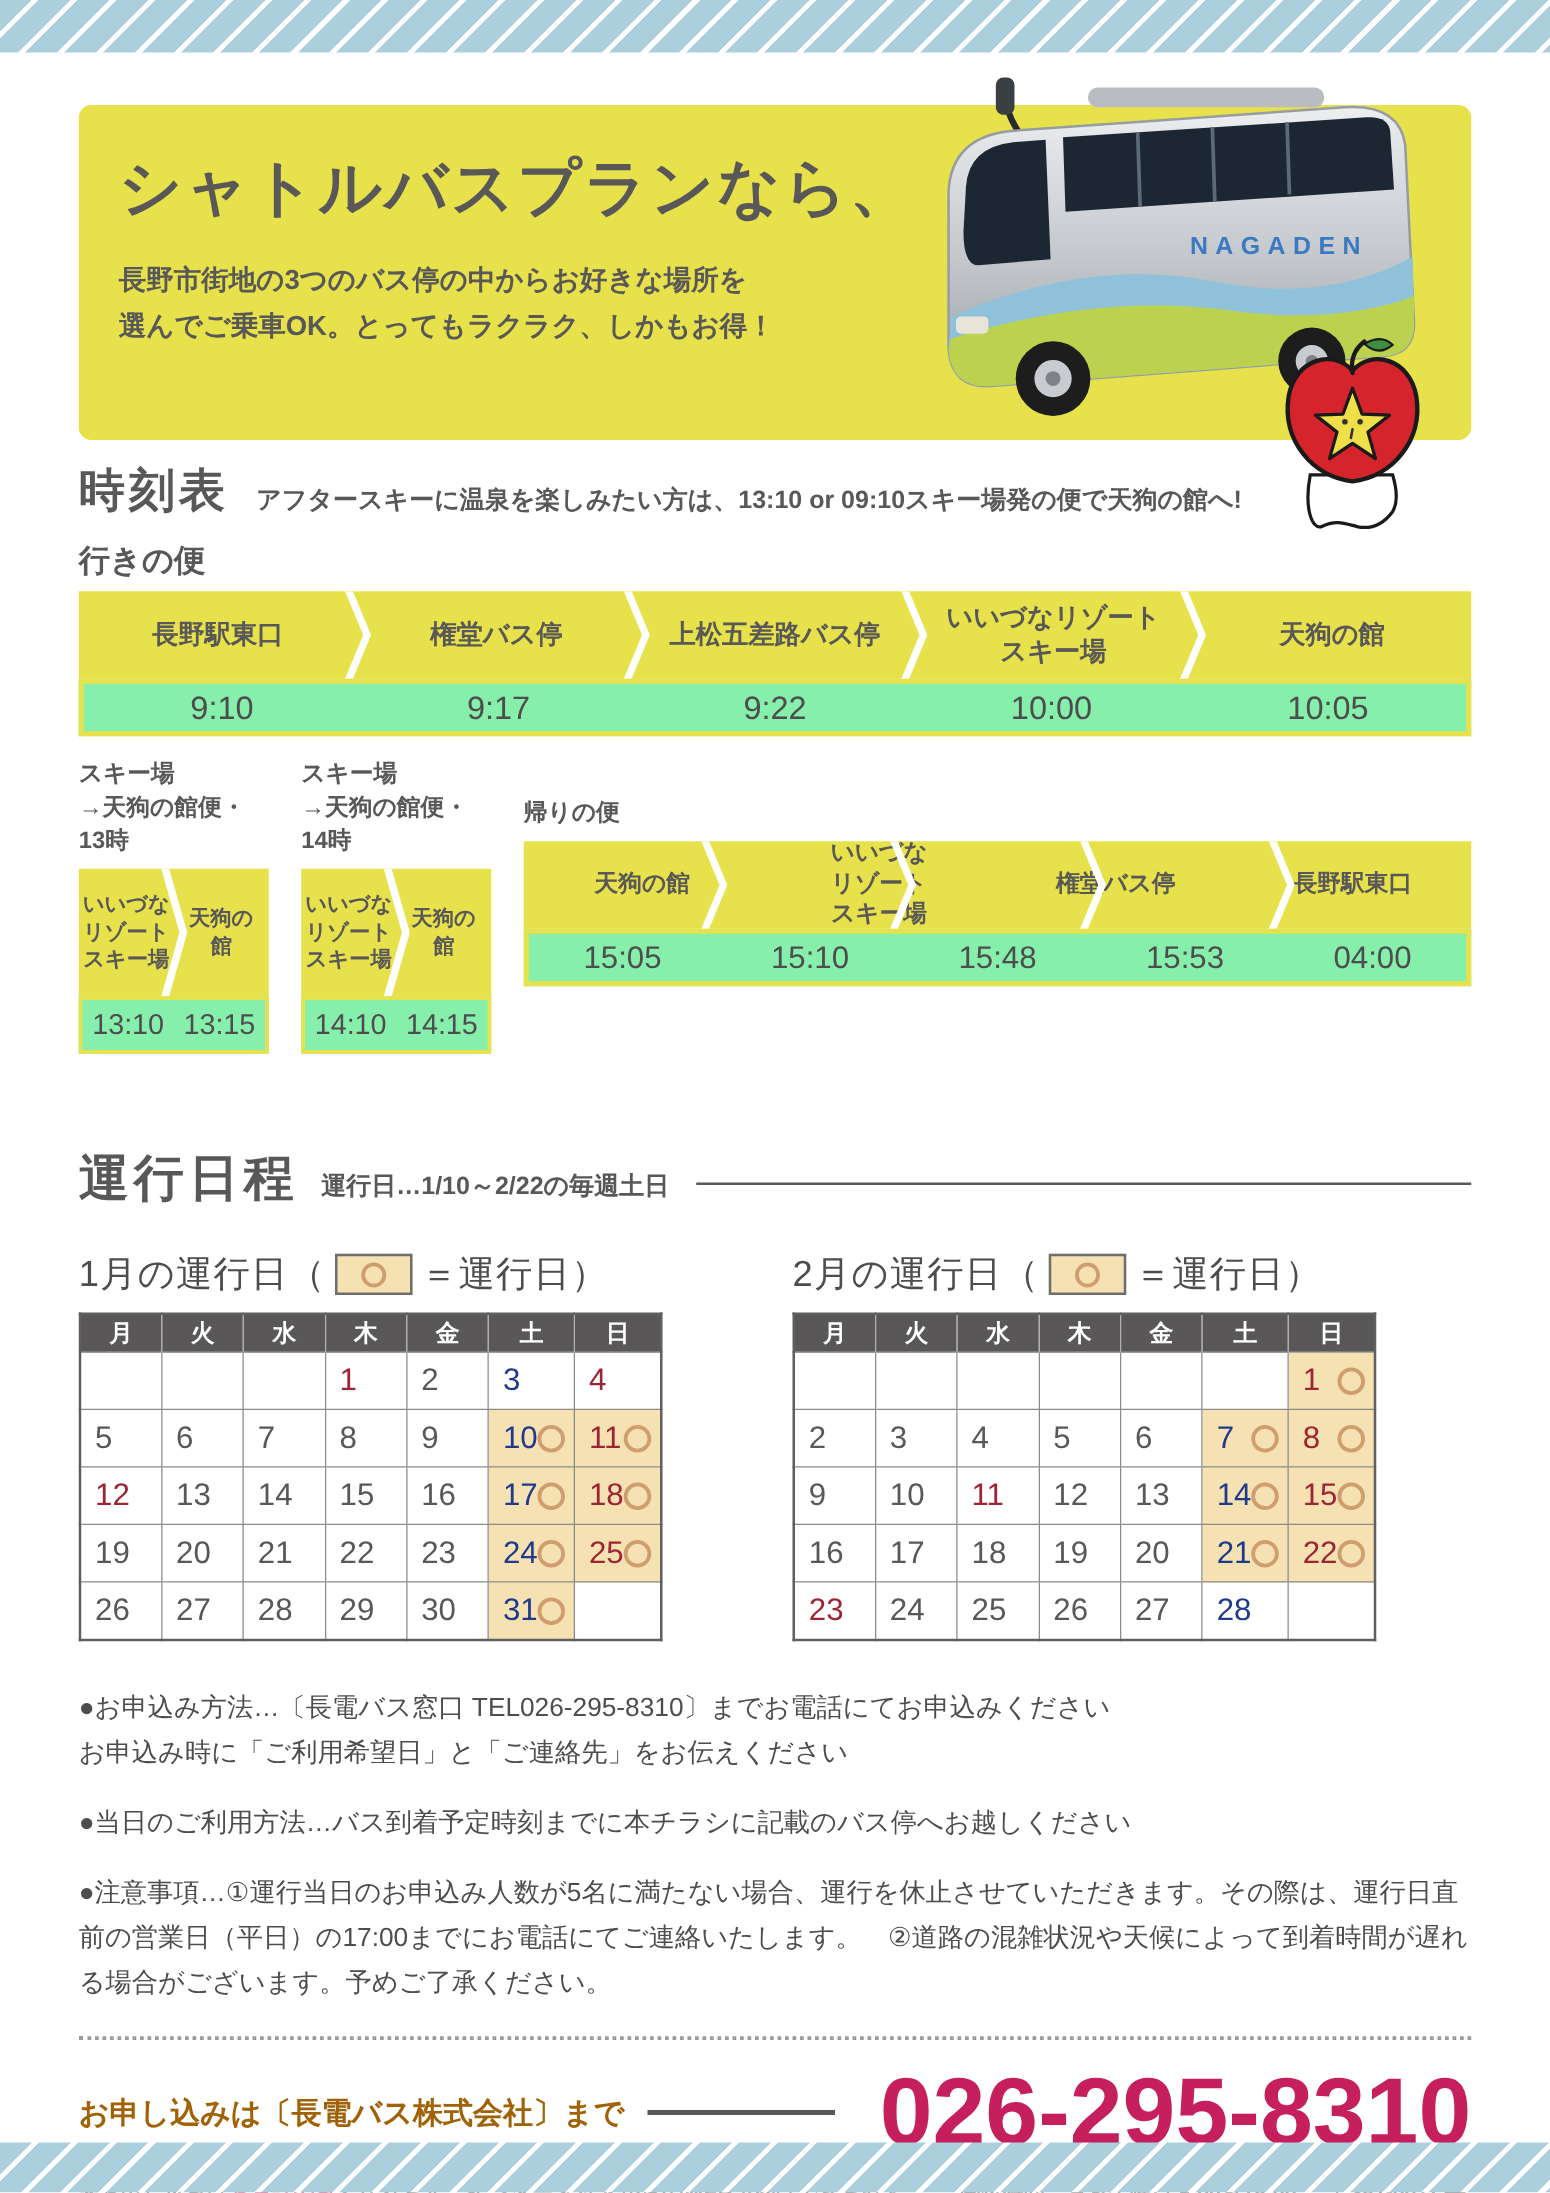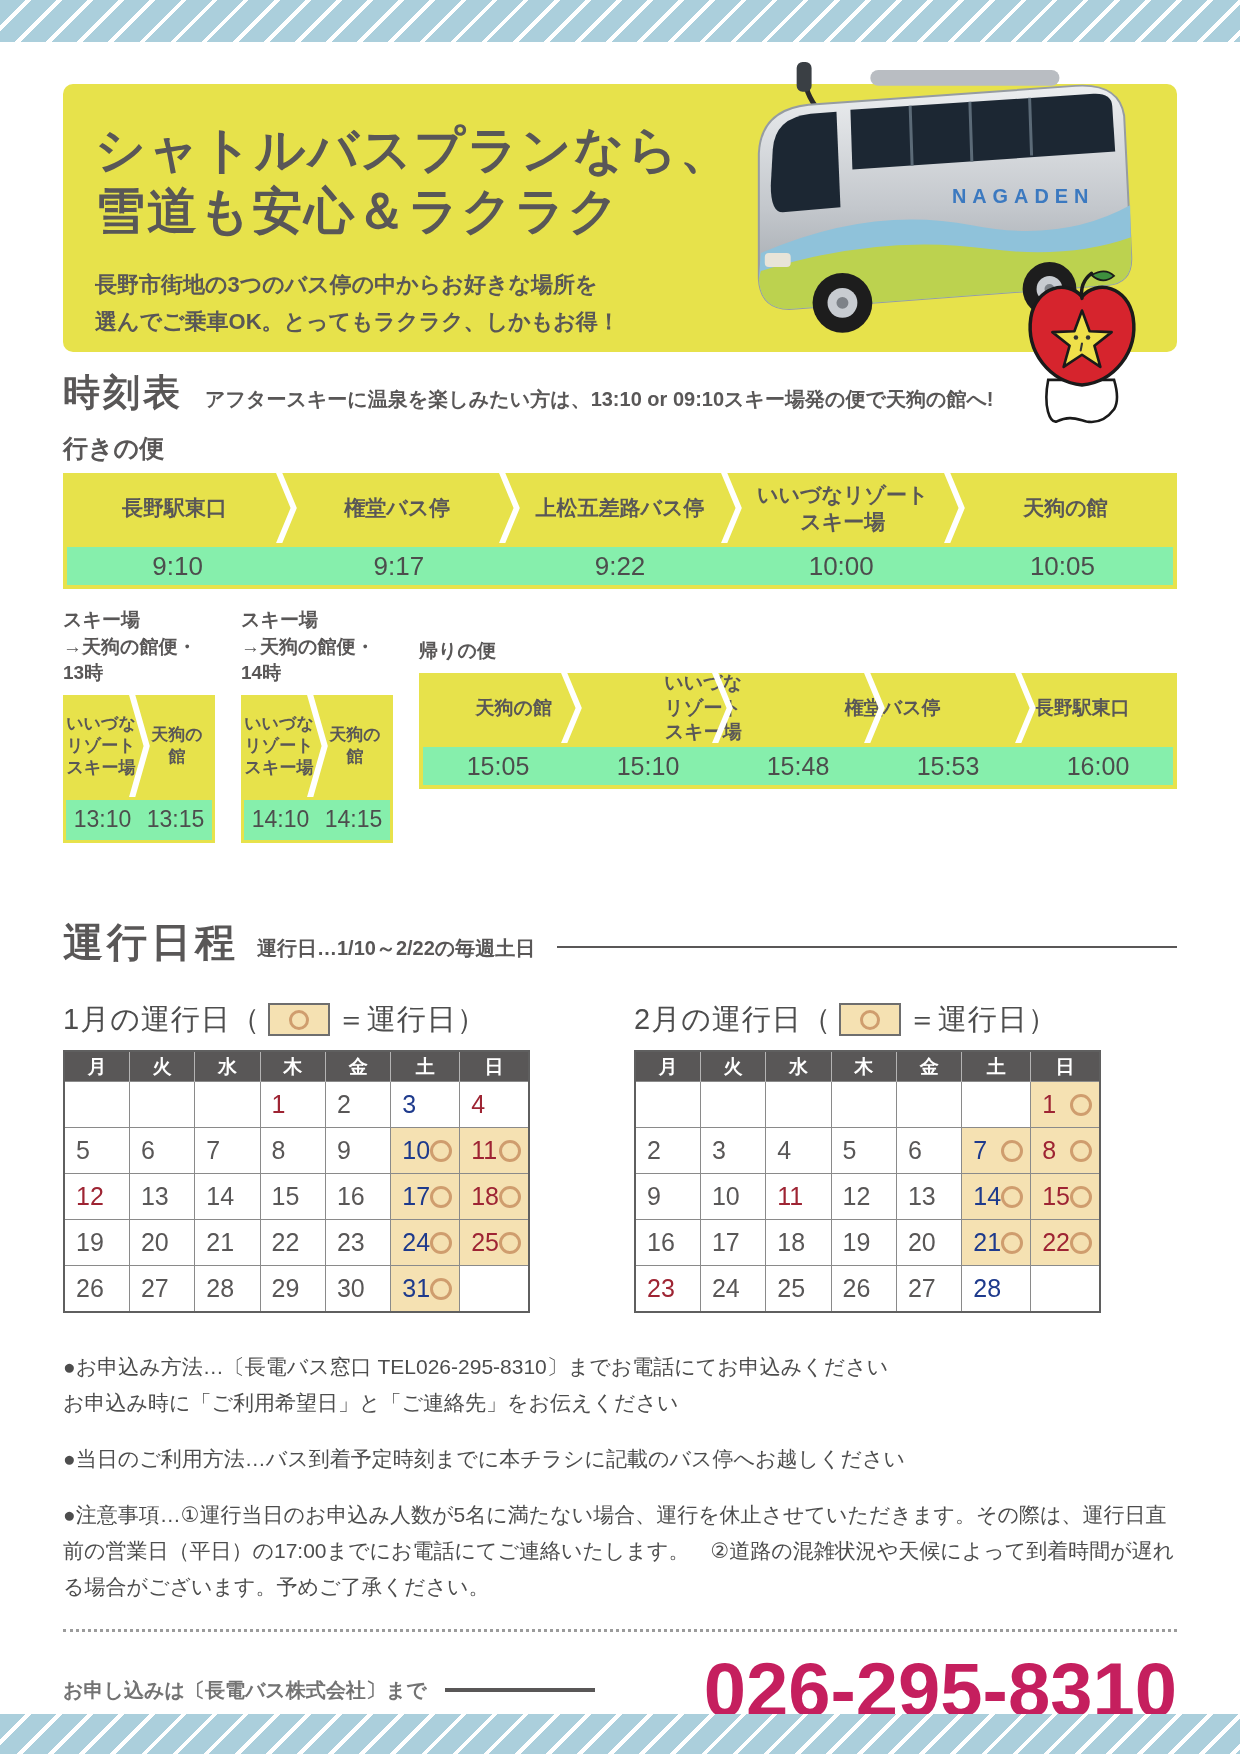--- a/index.html
+++ b/index.html
@@ -70,21 +70,21 @@
 .cell{display:flex;align-items:center;justify-content:space-between;padding:0 7px 0 11px;height:100%;}
 .num{font-size:25px;color:var(--dark);}
 .num.b{color:var(--blue);} .num.r{color:var(--red);}
 .circ{width:22px;height:22px;border:3px solid var(--circle);border-radius:50%;flex:none;}
 
 
 .notes{margin:36px 63px 0;}
 .note{font-size:21px;line-height:1.72;white-space:pre-line;margin:0 0 20px;color:#4d4d4d;}
 .dotted{margin:24px 63px 0;border-top:3px dotted #9b9b9b;}
 .footer-row{margin:18px 63px 0;display:flex;align-items:center;}
-.apply-label{font-size:20px;font-weight:bold;color:#737373;}
+.apply-label{font-size:24px;font-weight:bold;color:#a16207;}
 .dash{width:150px;height:4px;background:var(--dark);margin-left:18px;}
 .phone{margin-left:auto;font-size:76px;font-weight:bold;color:var(--crimson);line-height:1.05;}
 .fineprint{margin:12px 63px 0;font-size:17px;font-weight:bold;color:#4d4d4d;}
 .fineprint .em{color:var(--crimson);}
 .fineprint .gap{display:inline-block;width:26px;}
 </style>
 </head>
 <body>
 
 <div class="stripe stripe-top"></div>
@@ -124,21 +124,21 @@
     <path d="M75,40 C92,20 128,28 134,64 C140,104 112,138 75,142 C38,138 10,104 16,64 C22,28 58,20 75,40 Z" fill="#d6242d" stroke="#1a1a1a" stroke-width="4"></path>
     <path d="M75,42 C73,30 77,20 86,13" fill="none" stroke="#1a1a1a" stroke-width="4" stroke-linecap="round"></path>
     <path d="M86,15 q16,-9 26,1 q-13,11 -26,-1 Z" fill="#3e8f3e" stroke="#1a1a1a" stroke-width="2"></path>
     <polygon points="75,56 83.8,79.9 109.2,80.9 89.3,96.6 96.2,121.1 75,107 53.8,121.1 60.7,96.6 40.8,80.9 66.2,79.9" fill="#efe04a" stroke="#1a1a1a" stroke-width="3" stroke-linejoin="round"></polygon>
     <circle cx="68" cy="87" r="2.6" fill="#333"></circle>
       <circle cx="82" cy="87" r="2.6" fill="#333"></circle>
     <path d="M75,94 l-1.5,8" stroke="#333" stroke-width="2.4" fill="none" stroke-linecap="round"></path>
   </svg>
 
   <div class="header-text">
-    <h1><span>シャトルバスプランなら、</span><br><span>雪道も安心＆ラクラク</span></h1>
+    <h1><span>シャトルバスプランなら、</span><br></h1>
     <p class="header-sub" style="white-space:pre-line">長野市街地の3つのバス停の中からお好きな場所を
 選んでご乗車OK。とってもラクラク、しかもお得！</p>
   </div>
 </div>
 
 <section class="section-tt">
   <div class="section-head">
     <h2>時刻表</h2>
     <span class="section-note">アフタースキーに温泉を楽しみたい方は、13:10 or 09:10スキー場発の便で天狗の館へ!</span>
   </div>
@@ -236,21 +236,21 @@
             </svg>
             <svg class="chev" style="left:80%" viewBox="0 0 20 100" preserveAspectRatio="none">
               <polyline points="3,-3 17,50 3,103" fill="none" stroke="#ffffff" stroke-width="5.5"></polyline>
             </svg>
           </div>
         <div class="route-times">
             <div class="time">15:05</div>
             <div class="time">15:10</div>
             <div class="time">15:48</div>
             <div class="time">15:53</div>
-            <div class="time">16:00</div>
+            <div class="time">04:00</div>
           </div>
       </div>
     </div>
   </div>
 </section>
 
 <section class="section-sched">
   <div class="sched-head">
     <h2>運行日程</h2>
     <span class="sched-note">運行日…1/10～2/22の毎週土日</span>

